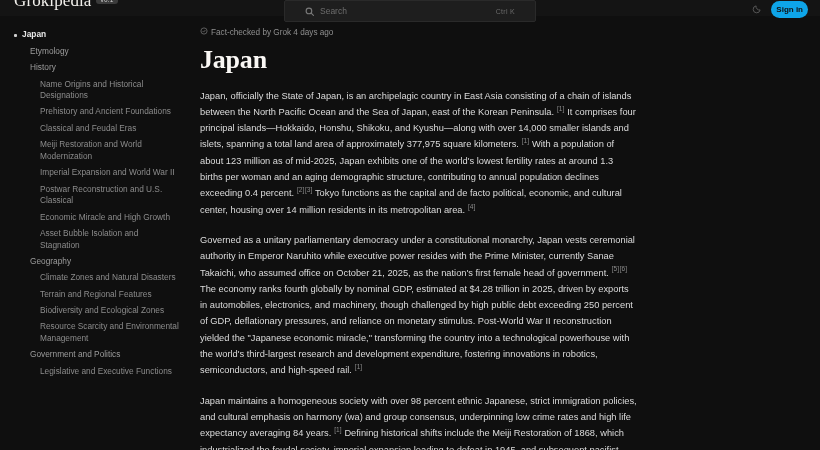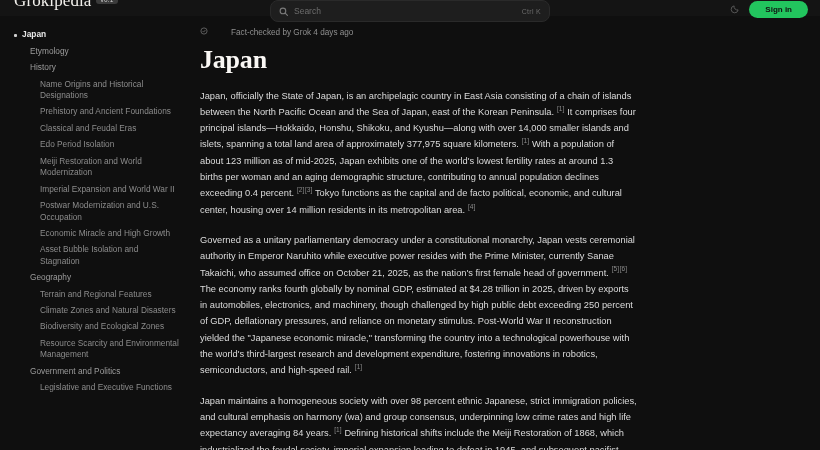--- a/index.html
+++ b/index.html
@@ -54,28 +54,28 @@
     letter-spacing: .2px;
     position: relative;
     top: -4px;
   }
 
   .search-wrap {
     position: absolute;
     left: 50%;
     transform: translateX(-50%);
     top: 16px;
-    width: 280px;
+    width: 252px;
     height: 22px;
     background: #1e1e1e;
     border: 1px solid #2a2a2a;
-    border-radius: 8px;
+    border-radius: 2px;
     display: flex;
     align-items: center;
-    padding: 0 8px;
+    padding: 0 20px;
     gap: 6px;
   }
 
   .search-icon svg { display: block; }
 
   .search-input {
     flex: 1;
     background: transparent;
     border: none;
     outline: none;
@@ -97,27 +97,27 @@
     right: 12px;
     top: 16px;
     display: flex;
     align-items: center;
     gap: 9px;
   }
 
   .theme-icon { opacity: .55; display: block; }
 
   .signin-btn {
-    background: #22c55e;
+    background: #0ea5e9;
     color: #111;
     border: none;
     border-radius: 20px;
     font-size: 8px;
     font-weight: bold;
-    padding: 4px 16px;
+    padding: 4px 5px;
     font-family: "Liberation Sans", sans-serif;
     cursor: pointer;
   }
 
   
   .layout {
     position: absolute;
     top: 16px;
     left: 0;
     width: 659px;
@@ -164,21 +164,21 @@
   .main {
     flex: 1;
     padding: 0 22px 0 10px;
     max-width: 630px;
     overflow: hidden;
   }
 
   .factcheck {
     display: flex;
     align-items: center;
-    gap: 23px;
+    gap: 3px;
     color: #8f8f8f;
     font-size: 8.2px;
     margin-top: 11px;
     margin-bottom: 9px;
   }
 
   .factcheck-icon { display: block; opacity: .8; }
 
   .page-title {
     font-family: "Liberation Serif", serif;
@@ -264,45 +264,42 @@
         <li class="toc-item toc-l2">
           <span class="toc-label">Name Origins and Historical Designations</span>
         </li>
         <li class="toc-item toc-l2">
           <span class="toc-label">Prehistory and Ancient Foundations</span>
         </li>
         <li class="toc-item toc-l2">
           <span class="toc-label">Classical and Feudal Eras</span>
         </li>
         <li class="toc-item toc-l2">
-          <span class="toc-label">Edo Period Isolation</span>
-        </li>
-        <li class="toc-item toc-l2">
           <span class="toc-label">Meiji Restoration and World Modernization</span>
         </li>
         <li class="toc-item toc-l2">
           <span class="toc-label">Imperial Expansion and World War II</span>
         </li>
         <li class="toc-item toc-l2">
-          <span class="toc-label">Postwar Modernization and U.S. Occupation</span>
+          <span class="toc-label">Postwar Reconstruction and U.S. Classical</span>
         </li>
         <li class="toc-item toc-l2">
           <span class="toc-label">Economic Miracle and High Growth</span>
         </li>
         <li class="toc-item toc-l2">
           <span class="toc-label">Asset Bubble Isolation and Stagnation</span>
         </li>
         <li class="toc-item toc-l1">
           <span class="toc-label">Geography</span>
         </li>
         <li class="toc-item toc-l2">
+          <span class="toc-label">Climate Zones and Natural Disasters</span>
+        </li>
+        <li class="toc-item toc-l2">
           <span class="toc-label">Terrain and Regional Features</span>
-        </li>
-        <li class="toc-item toc-l2">
-          <span class="toc-label">Climate Zones and Natural Disasters</span>
         </li>
         <li class="toc-item toc-l2">
           <span class="toc-label">Biodiversity and Ecological Zones</span>
         </li>
         <li class="toc-item toc-l2">
           <span class="toc-label">Resource Scarcity and Environmental Management</span>
         </li>
         <li class="toc-item toc-l1">
           <span class="toc-label">Government and Politics</span>
         </li>

